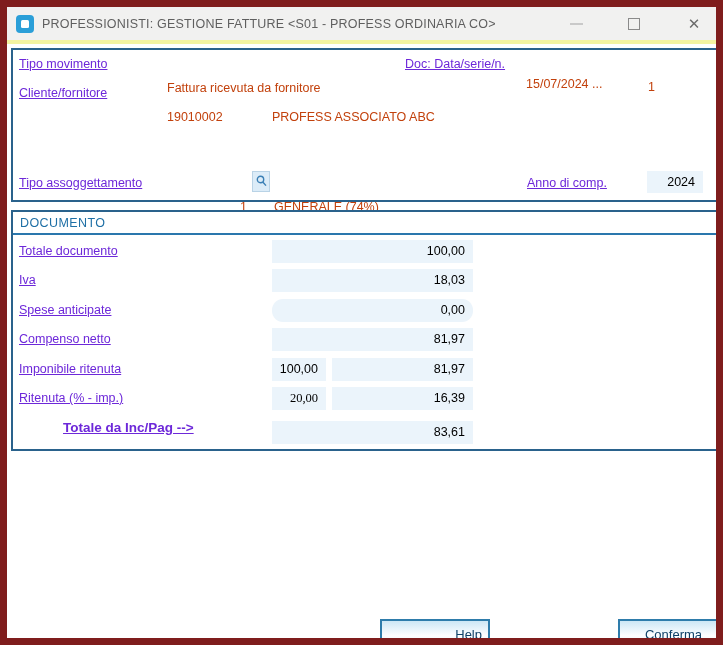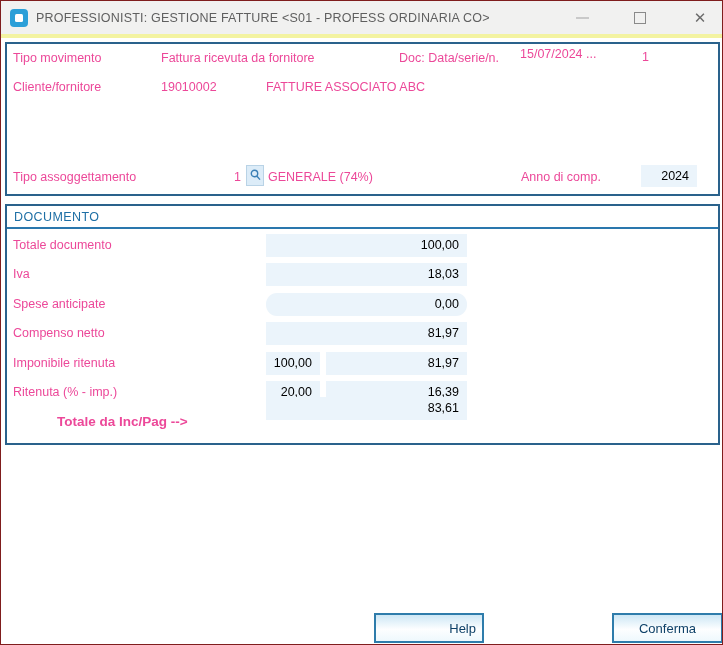--- a/index.html
+++ b/index.html
@@ -1,20 +1,20 @@
 <!DOCTYPE html>
 <html><head>
 <meta charset="utf-8">
 <style>
   html,body{margin:0;padding:0;background:#ffffff;}
   *{box-sizing:border-box;}
   .window{
     position:relative;width:723px;height:645px;background:#ffffff;
     font-family:"Liberation Sans","DejaVu Sans",sans-serif;
-    border:1px solid #7f1d1d;overflow:hidden;
+    border:7px solid #7f1d1d;overflow:hidden;
   }
   
   .titlebar{
     position:absolute;left:0;top:0;width:100%;height:33px;
     background:#f1f1f0;display:flex;align-items:center;
   }
   .app-icon{
     width:18px;height:18px;margin-left:9px;border-radius:4px;
     background:#2b9fd8;display:flex;align-items:center;justify-content:center;flex:0 0 auto;
   }
@@ -29,22 +29,22 @@
   .btn-max{left:58px;}
   .btn-close{left:118px;}
   .min-glyph{width:13px;height:2px;background:#c9c9c9;}
   .max-glyph{width:12px;height:12px;border:1.5px solid #8a8a8a;}
   .close-glyph{font-size:15px;color:#6b6b6b;line-height:1;}
   .yellow-line{position:absolute;left:0;top:33px;width:100%;height:4px;background:#f3f3a1;}
   
   .box{position:absolute;left:4px;width:715px;background:#ffffff;border:2px solid #2a628c;}
   .box-top{top:41px;height:154px;}
   .box-doc{top:203px;height:241px;}
-  .lbl{position:absolute;font-size:12.5px;color:#ec4899;white-space:nowrap;}
-  .val{position:absolute;font-size:12.5px;color:#ec4899;white-space:nowrap;}
+  .lbl{position:absolute;font-size:12.5px;color:#6d28d9;white-space:nowrap;text-decoration:underline;}
+  .val{position:absolute;font-size:12.5px;color:#c2410c;white-space:nowrap;margin-top:24px;}
   .section-head{
     position:absolute;left:6px;top:205px;width:711px;height:23px;
     border-bottom:2px solid #2a77ad;font-size:12.5px;color:#1e6fa5;
     line-height:22px;padding-left:7px;letter-spacing:.4px;
   }
   
   .field{
     position:absolute;height:23px;background:#ebf4fb;
     font-size:12.5px;color:#000;text-align:right;
     line-height:23px;padding-right:8px;
@@ -97,21 +97,21 @@
   <div class="box box-top"></div>
 
   <div class="lbl" style="left:12px;top:50px;">Tipo movimento</div>
   <div class="val" style="left:160px;top:50px;">Fattura ricevuta da fornitore</div>
   <div class="lbl" style="left:398px;top:50px;">Doc: Data/serie/n.</div>
   <div class="val" style="left:519px;top:46px;">15/07/2024 ...</div>
   <div class="val" style="left:641px;top:49px;">1</div>
 
   <div class="lbl" style="left:12px;top:79px;">Cliente/fornitore</div>
   <div class="val" style="left:160px;top:79px;">19010002</div>
-  <div class="val" style="left:265px;top:79px;">FATTURE ASSOCIATO ABC</div>
+  <div class="val" style="left:265px;top:79px;">PROFESS ASSOCIATO ABC</div>
 
   <div class="lbl" style="left:12px;top:169px;">Tipo assoggettamento</div>
   <div class="val" style="left:226px;top:169px;width:14px;text-align:right;">1</div>
   <div class="lookup-btn">
     <span>
       <svg width="11" height="12" viewBox="0 0 11 12">
           <circle cx="4.5" cy="4.5" r="3.2" fill="none" stroke="#3a7fb5" stroke-width="1.4"></circle>
           <line x1="7" y1="7.2" x2="10" y2="10.6" stroke="#3a7fb5" stroke-width="1.4"></line>
         </svg>
     </span>
@@ -133,22 +133,22 @@
   <div class="field wide-full" style="top:292px;border-radius:11px;">0,00</div>
 
   <div class="lbl" style="left:12px;top:325px;">Compenso netto</div>
   <div class="field wide-full" style="top:321px;">81,97</div>
 
   <div class="lbl" style="left:12px;top:355px;">Imponibile ritenuta</div>
   <div class="field small" style="top:351px;">100,00</div>
   <div class="field wide-split" style="top:351px;">81,97</div>
 
   <div class="lbl" style="left:12px;top:384px;">Ritenuta (% - imp.)</div>
-  <div class="field small" style="top:380px;">20,00</div>
+  <div class="field small" style="top:380px;font-family:Liberation Serif, serif;">20,00</div>
   <div class="field wide-split" style="top:380px;">16,39</div>
 
   <div class="lbl bold" style="left:12px;top:413px;">Totale da Inc/Pag --&gt;</div>
-  <div class="field wide-full" style="top:396px;">83,61</div>
+  <div class="field wide-full" style="top:414px;">83,61</div>
 
   <button class="action-btn btn-help">Help</button>
   <button class="action-btn btn-conferma">Conferma</button>
 
 </div>
 
 </body></html>

